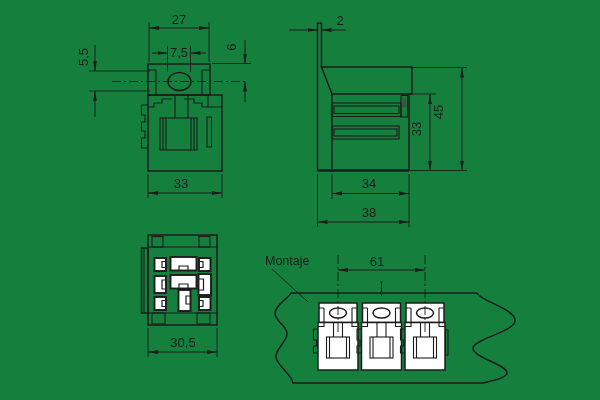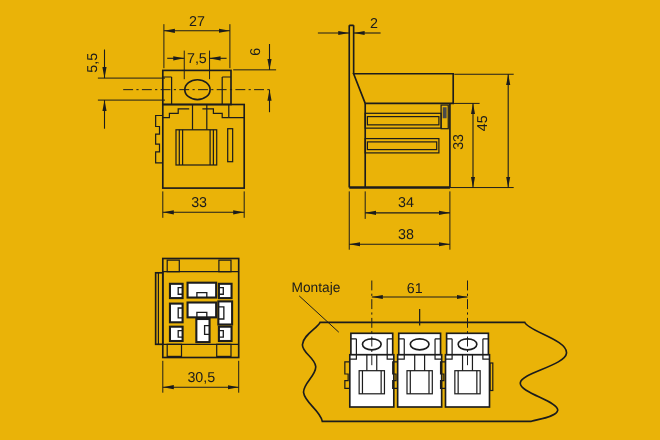--- a/index.html
+++ b/index.html
@@ -1,16 +1,16 @@
 <!DOCTYPE html>
 <html><head>
 <meta charset="utf-8">
 <style>
   html,body{margin:0;padding:0;background:#ffffff;}
-  .stage{position:relative;width:600px;height:400px;background:#eab308;overflow:hidden;
+  .stage{position:relative;width:600px;height:400px;background:#15803d;overflow:hidden;
          font-family:"Liberation Sans", sans-serif;}
   svg{display:block;}
   .ol   {stroke:#1c1c1c;stroke-width:1.5;fill:none;stroke-linejoin:miter;stroke-linecap:butt;}
   .olw  {stroke:#1c1c1c;stroke-width:1.5;fill:#ffffff;}
   .in1  {stroke:#1c1c1c;stroke-width:1.1;fill:none;}
   .thick{stroke:#1c1c1c;stroke-width:2.4;fill:none;}
   .dim  {stroke:#1c1c1c;stroke-width:1;fill:none;}
   .ext  {stroke:#1c1c1c;stroke-width:0.9;fill:none;}
   .cl   {stroke:#1c1c1c;stroke-width:0.9;fill:none;stroke-dasharray:9,3,2,3;}
   .term {stroke:#1c1c1c;stroke-width:1.9;fill:#ffffff;}

